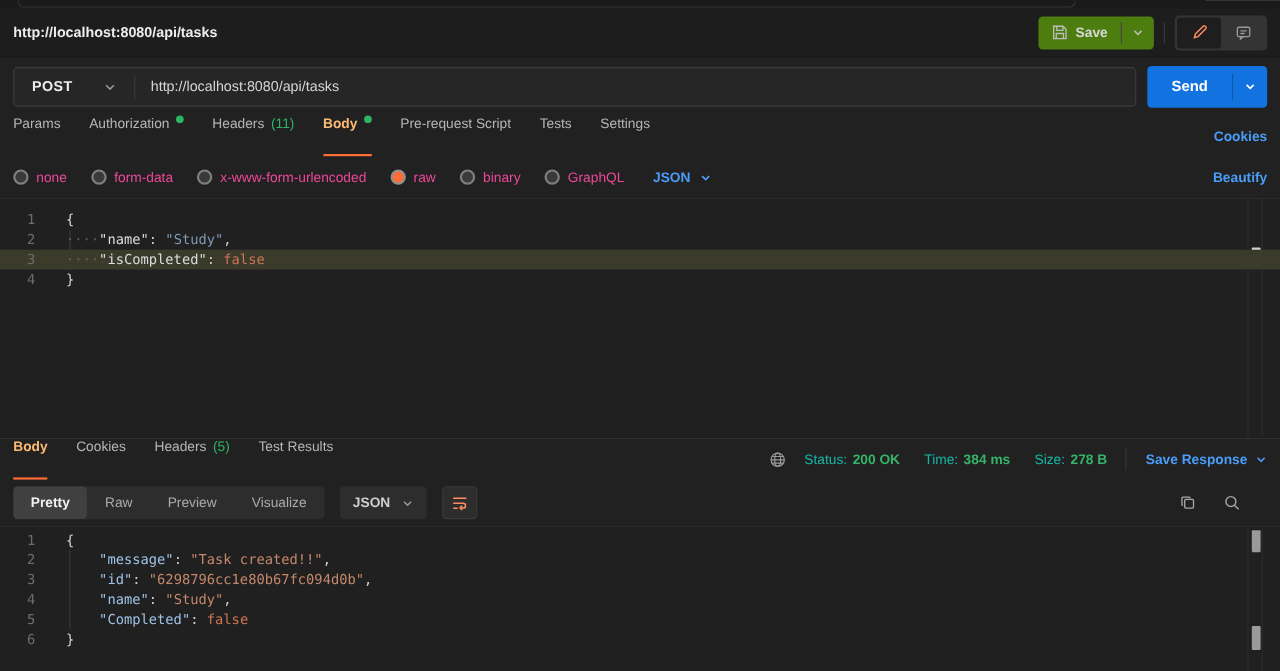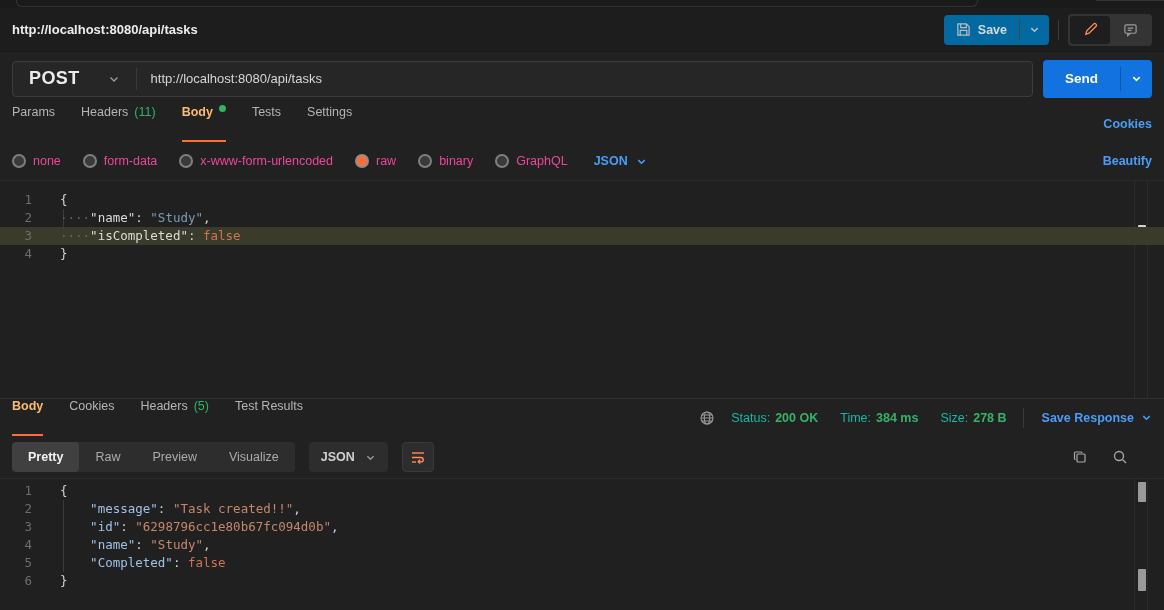--- a/index.html
+++ b/index.html
@@ -13,37 +13,37 @@
   
   .top-strip { position:relative; height:8px; background:#1a1a1a; }
   .tab-edge { position:absolute; left:16px; width:962px; top:-6px; height:13px;
     border:1px solid #343434; border-radius:0 0 6px 6px; border-top:none; }
   .tab-edge2 { position:absolute; left:1096px; right:0; top:0; height:1px; background:#343434; }
   
   .titlebar { height:44px; background:#1d1d1d; display:flex; align-items:center;
     padding:0 12px; border-bottom:1px solid #191919; }
   .req-title { font-weight:bold; font-size:13px; color:#ededed; }
   .titlebar-right { margin-left:auto; display:flex; align-items:center; gap:9px; }
-  .save-group { display:flex; align-items:stretch; background:#0369a1; border-radius:4px; height:30px; }
+  .save-group { display:flex; align-items:stretch; background:#4d7c0f; border-radius:4px; height:30px; }
   .save-main { display:flex; align-items:center; gap:7px; padding:0 12px; color:#d8d8d8;
     font-weight:600; cursor:pointer; }
   .save-sep { width:1px; background:#454545; margin:5px 0; }
   .save-chevron { display:flex; align-items:center; padding:0 9px; cursor:pointer; }
   .vdivider { width:1px; height:20px; background:#3a3a3a; }
   .icon-group { display:flex; align-items:center; background:#343434; border-radius:4px;
     height:32px; padding:2px; }
   .icon-cell { width:40px; height:28px; display:flex; align-items:center; justify-content:center;
     border-radius:3px; cursor:pointer; }
   .icon-cell.pressed { background:#1e1e1e; }
   
   .request-row { height:53px; display:flex; align-items:center; padding:0 12px; gap:10px; }
   .url-box { flex:1; height:36px; background:#262626; border:1px solid #3c3c3c; border-radius:4px;
     display:flex; align-items:center; }
   .method { display:flex; align-items:center; gap:28px; padding:0 16px; cursor:pointer; }
-  .method-label { font-weight:bold; letter-spacing:.4px; color:#ececec; font-size:18px; }
+  .method-label { font-weight:bold; letter-spacing:.4px; color:#ececec; font-size:13px; }
   .method-sep { width:1px; align-self:stretch; margin:6px 0; background:#3a3a3a; }
   .url-input { flex:1; padding:0 14px; color:#d6d6d6; font-size:13px; }
   .send-group { display:flex; align-items:stretch; height:38px; background:var(--blue);
     border-radius:4px; overflow:hidden; }
   .send-main { display:flex; align-items:center; padding:0 22px; color:#fff; font-weight:bold;
     font-size:13.5px; cursor:pointer; }
   .send-sep { width:1px; background:rgba(0,0,0,.25); margin:7px 0; }
   .send-chevron { display:flex; align-items:center; padding:0 10px; cursor:pointer; }
   
   .tabs-row { height:37px; display:flex; align-items:center; padding:0 12px; gap:26px; }
@@ -179,26 +179,33 @@
           </svg>
       </div>
     </div>
   </div>
 
   <div class="tabs-row">
     <div class="tab">
       <span>Params</span>
     </div>
     <div class="tab">
+      <span>Authorization</span>
+      <span class="gdot"></span>
+    </div>
+    <div class="tab">
       <span>Headers</span>
       <span class="count">(11)</span>
     </div>
     <div class="tab active">
       <span>Body</span>
       <span class="gdot"></span>
+    </div>
+    <div class="tab">
+      <span>Pre-request Script</span>
     </div>
     <div class="tab">
       <span>Tests</span>
     </div>
     <div class="tab">
       <span>Settings</span>
     </div>
     <span class="right-link">Cookies</span>
   </div>
 

